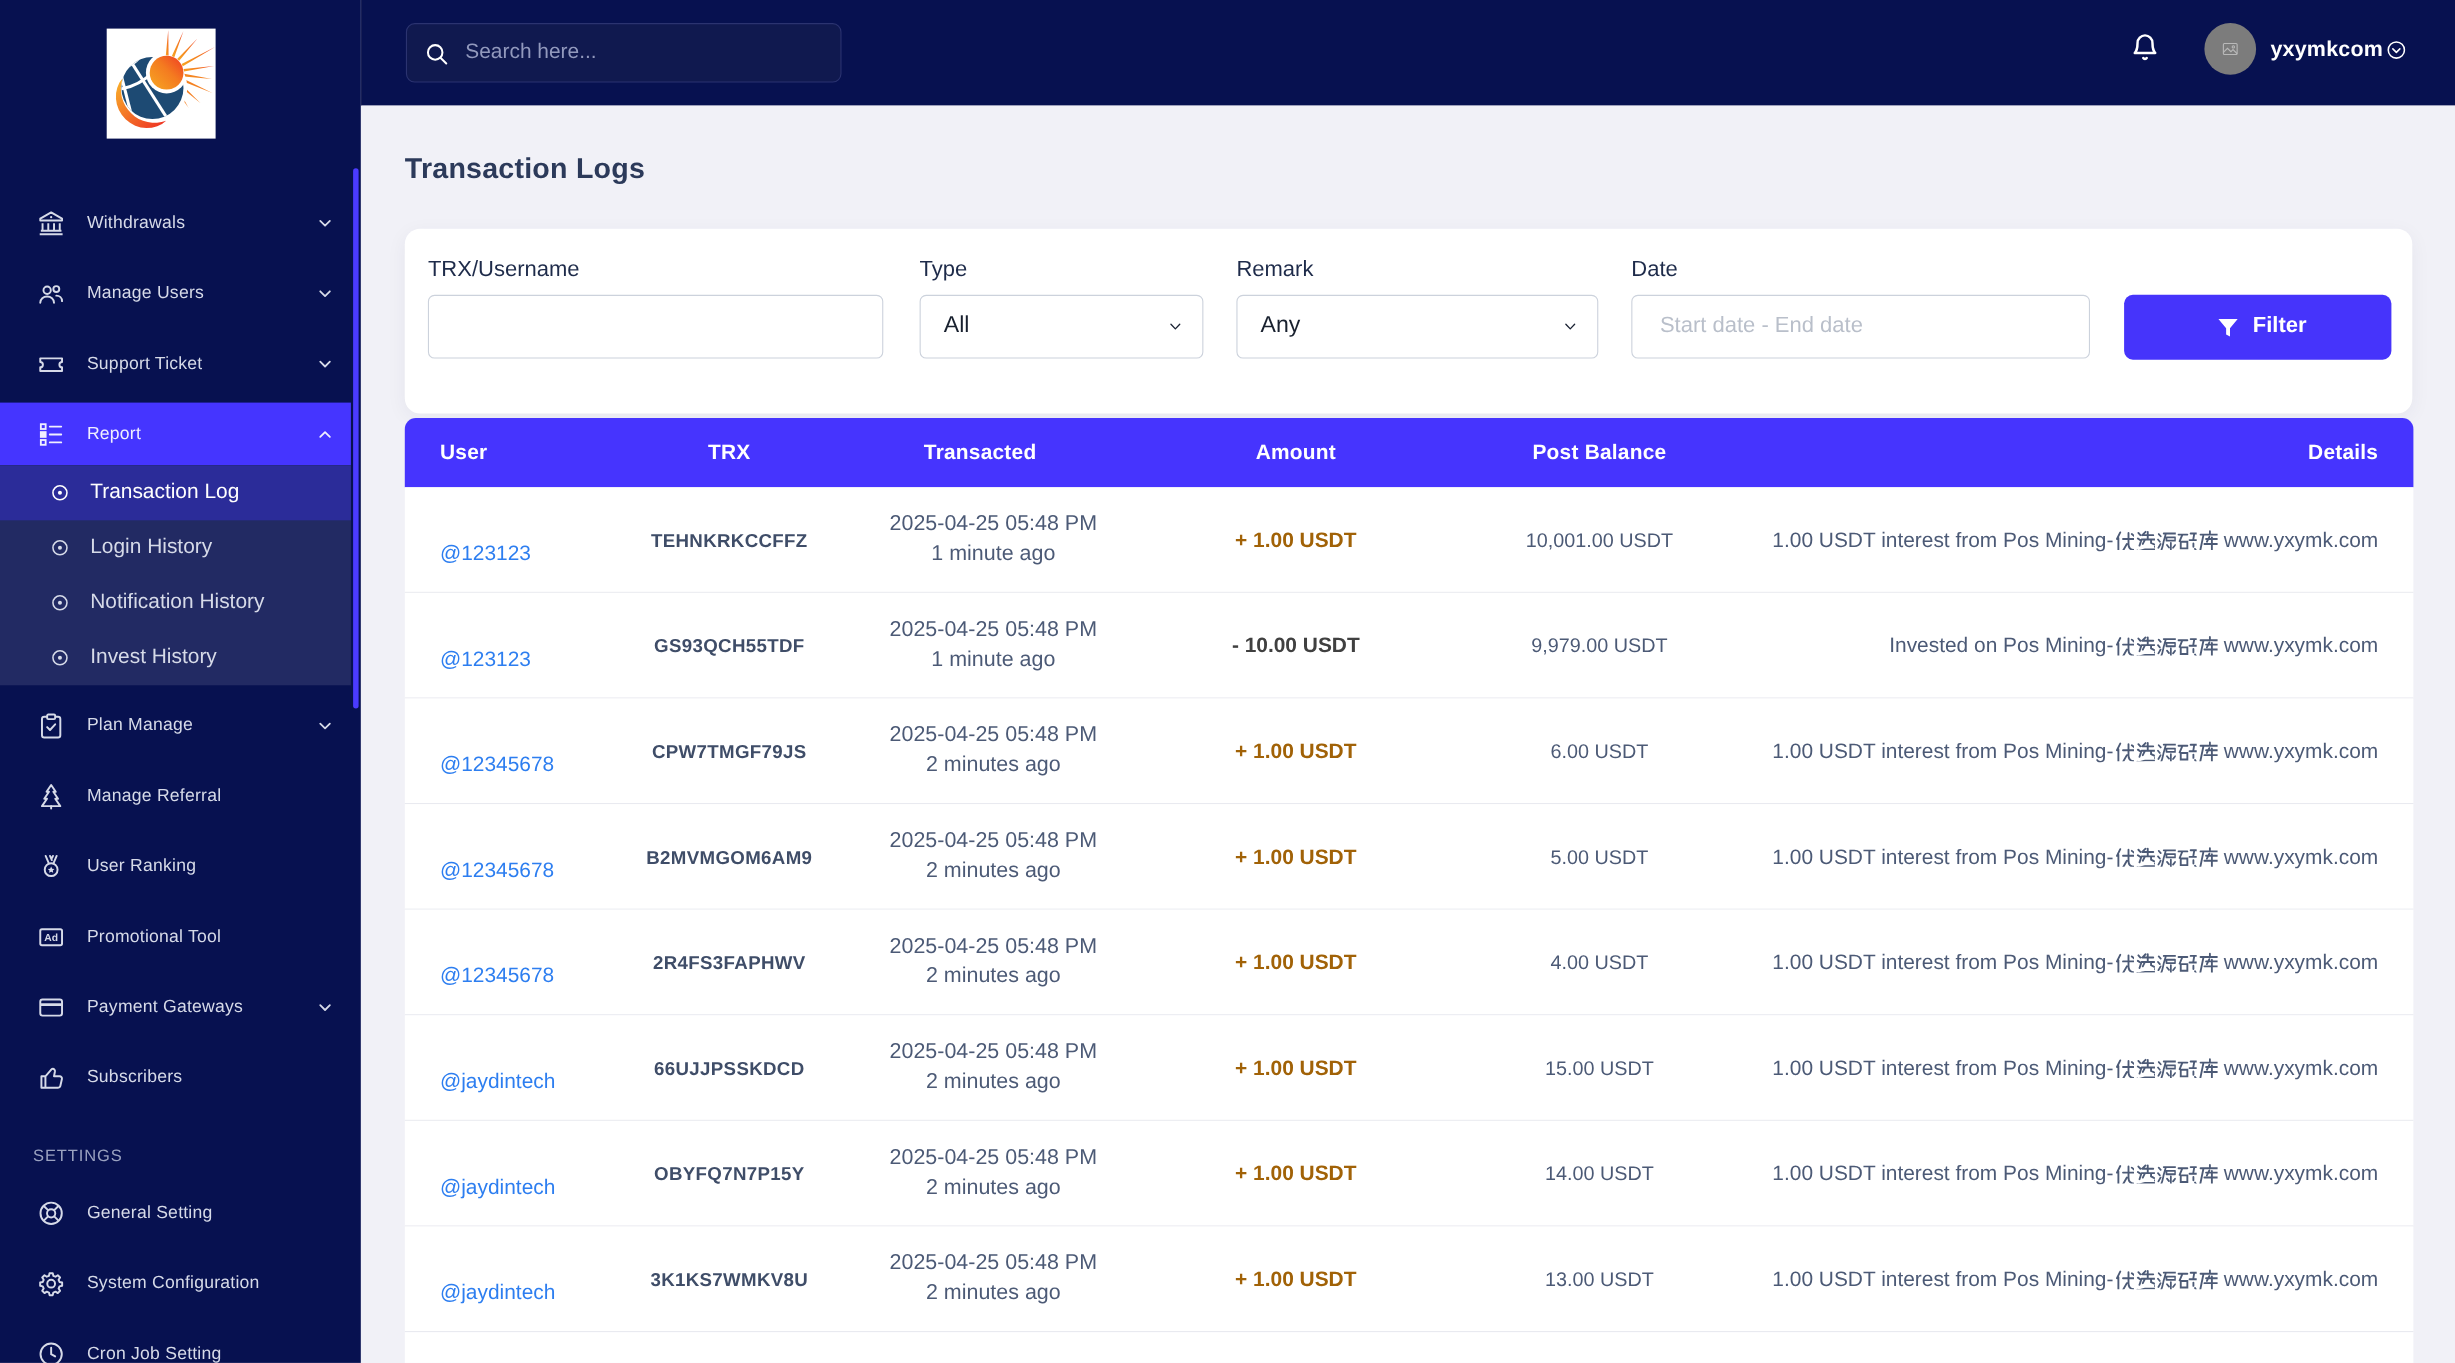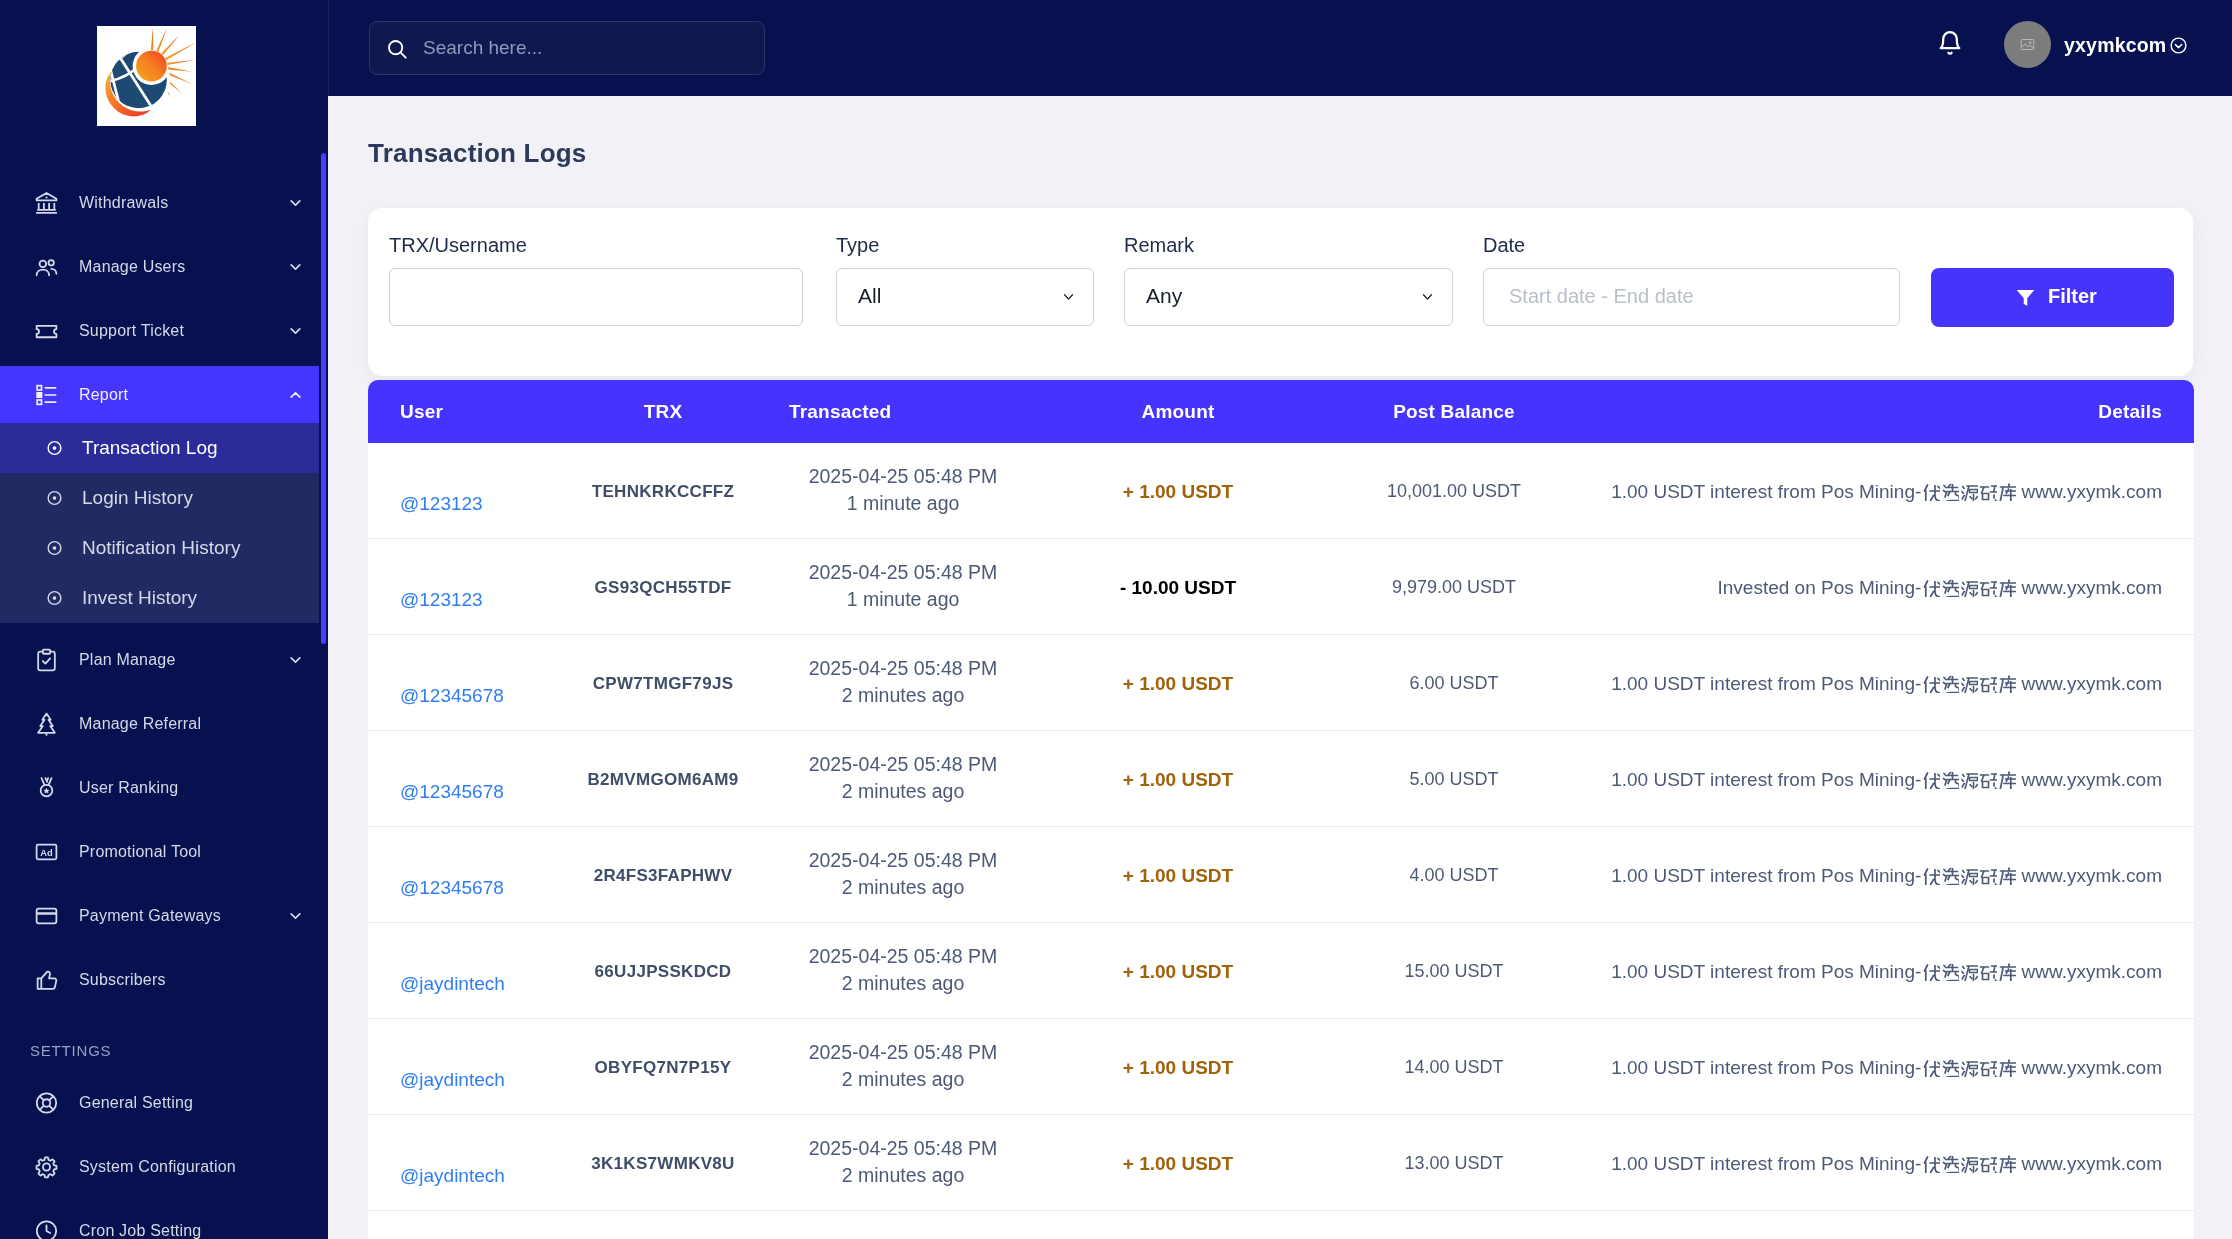--- a/index.html
+++ b/index.html
@@ -49,21 +49,21 @@
 
 
 #table { position:absolute; left:40px; top:284px; width:1826px; }
 #thead { height:63px; background:#4634fe; border-radius:10px 10px 0 0; color:#fff; position:relative; }
 .th { position:absolute; top:0; height:63px; line-height:63px; font-size:19px; font-weight:700; letter-spacing:0.2px; }
 .trow { position:relative; height:96px; background:#fff; border-bottom:1px solid #e9eaf0; }
 .c-user { position:absolute; left:32px; top:50px; font-size:19px; color:#2d7ef0; }
 .c-trx  { position:absolute; left:190px; width:210px; top:39px; text-align:center; font-size:17px; font-weight:700; color:#3f4d68; letter-spacing:0.3px; }
 .c-date { position:absolute; left:400px; width:270px; top:20px; text-align:center; font-size:19.5px; color:#4c5a76; line-height:27px; }
 .c-amt  { position:absolute; left:670px; width:280px; top:38px; text-align:center; font-size:19px; font-weight:700; }
-.c-amt.g { color:#a16207; } .c-amt.r { color:#000000;text-align:center; }
+.c-amt.g { color:#a16207; } .c-amt.r { color:#404040;text-align:center; }
 .c-bal  { position:absolute; left:950px; width:272px; top:38px; text-align:center; font-size:18px; color:#4c5a76; }
 .c-det  { position:absolute; right:32px; top:38px; text-align:right; font-size:19px; color:#4c5a76; white-space:nowrap; }
 .cjk { display:inline-block; width:19px; height:19px; vertical-align:-3px; }
 #tfoot { height:28px; background:#fff; }
 </style>
 </head>
 <body>
 <div id="page">
   <svg width="0" height="0" style="position:absolute">
     <defs>
@@ -340,21 +340,21 @@
         <svg viewBox="0 0 24 24" fill="#fff">
             <path d="M22 3.5H2l8 9.46V19.5l4 2v-8.54z"></path>
           </svg>
         <div class="lab">Filter</div>
       </div>
     </div>
     <div id="table">
       <div id="thead">
         <div class="th" style="left:32px">User</div>
         <div class="th" style="left:190px; width:210px; text-align:center">TRX</div>
-        <div class="th" style="left:421px; width:270px; text-align:left">Transacted</div>
+        <div class="th" style="left:388px; width:270px; text-align:center">Transacted</div>
         <div class="th" style="left:670px; width:280px; text-align:center">Amount</div>
         <div class="th" style="left:950px; width:272px; text-align:center">Post Balance</div>
         <div class="th" style="right:32px">Details</div>
       </div>
       <div class="trow">
         <div class="c-user">@123123</div>
         <div class="c-trx">TEHNKRKCCFFZ</div>
         <div class="c-date">2025-04-25 05:48 PM<br>1 minute ago</div>
         <div class="c-amt g">+ 1.00 USDT</div>
         <div class="c-bal">10,001.00 USDT</div>

